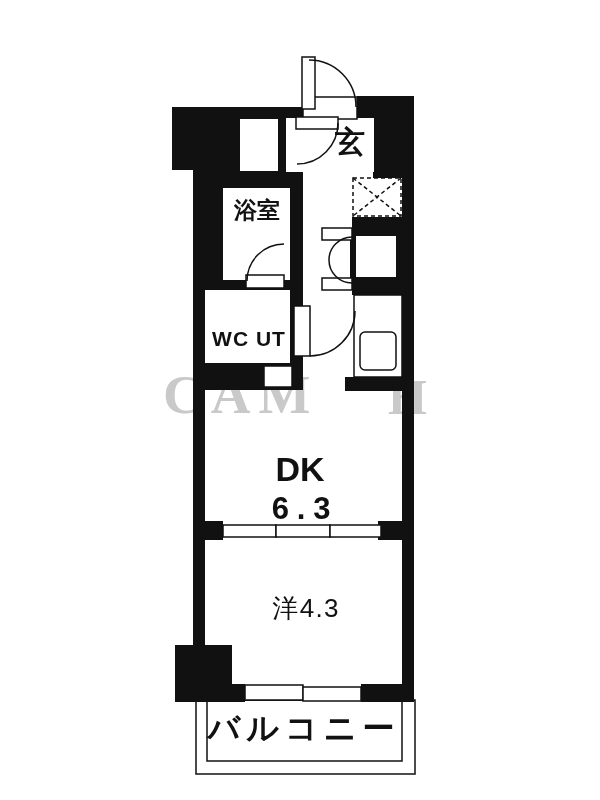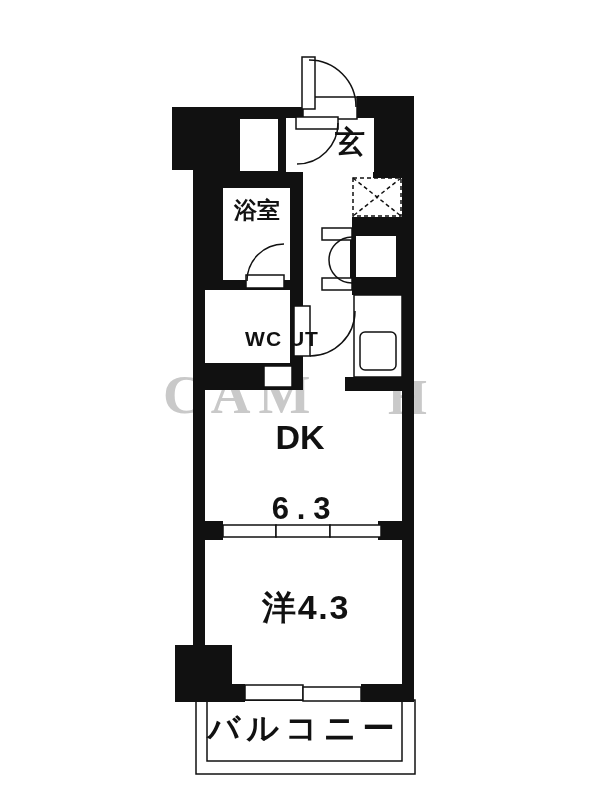--- a/index.html
+++ b/index.html
@@ -9,24 +9,24 @@
   .w   {fill:var(--wall,#111);}
   .cut {fill:var(--bg,#fff);}
   .cutb{fill:var(--bg,#fff);stroke:var(--wall,#111);stroke-width:1.5;}
   .ln  {fill:none;stroke:var(--wall,#111);stroke-width:1.5;}
   .lnd {fill:none;stroke:var(--wall,#111);stroke-width:1.5;stroke-dasharray:4 3;}
   .wm  {fill:var(--wm,#c9c9c9);font-family:"Liberation Serif",serif;font-weight:bold;}
   .lbl {position:absolute;color:#111;white-space:nowrap;transform:translate(-50%,-50%);
         font-family:"Liberation Sans",sans-serif;}
   .lbl-genkan {font-size:30px;font-weight:600;}
   .lbl-bath   {font-size:23px;font-weight:600;text-align:right;}
-  .lbl-wc     {font-size:21px;font-weight:700;letter-spacing:1px;margin-left:33px;}
-  .lbl-dk     {font-size:34px;font-weight:700;}
+  .lbl-wc     {font-size:21px;font-weight:700;letter-spacing:1px;}
+  .lbl-dk     {font-size:34px;font-weight:700;margin-top:32px;}
   .lbl-dksize {font-size:31px;font-weight:600;letter-spacing:.25em;}
-  .lbl-western{font-size:34px;font-weight:700;letter-spacing:.05em;}
+  .lbl-western{font-size:26px;font-weight:400;letter-spacing:.05em;}
   .lbl-balcony{font-size:32px;font-weight:600;letter-spacing:6px;}
 </style>
 </head>
 <body>
 
 <div id="stage">
   <svg width="600" height="800" viewBox="0 0 600 800">
 
     <text class="wm" x="163" y="413" font-size="55" letter-spacing="8">CAM</text>
     <text class="wm" x="388" y="414" font-size="50">H</text>

